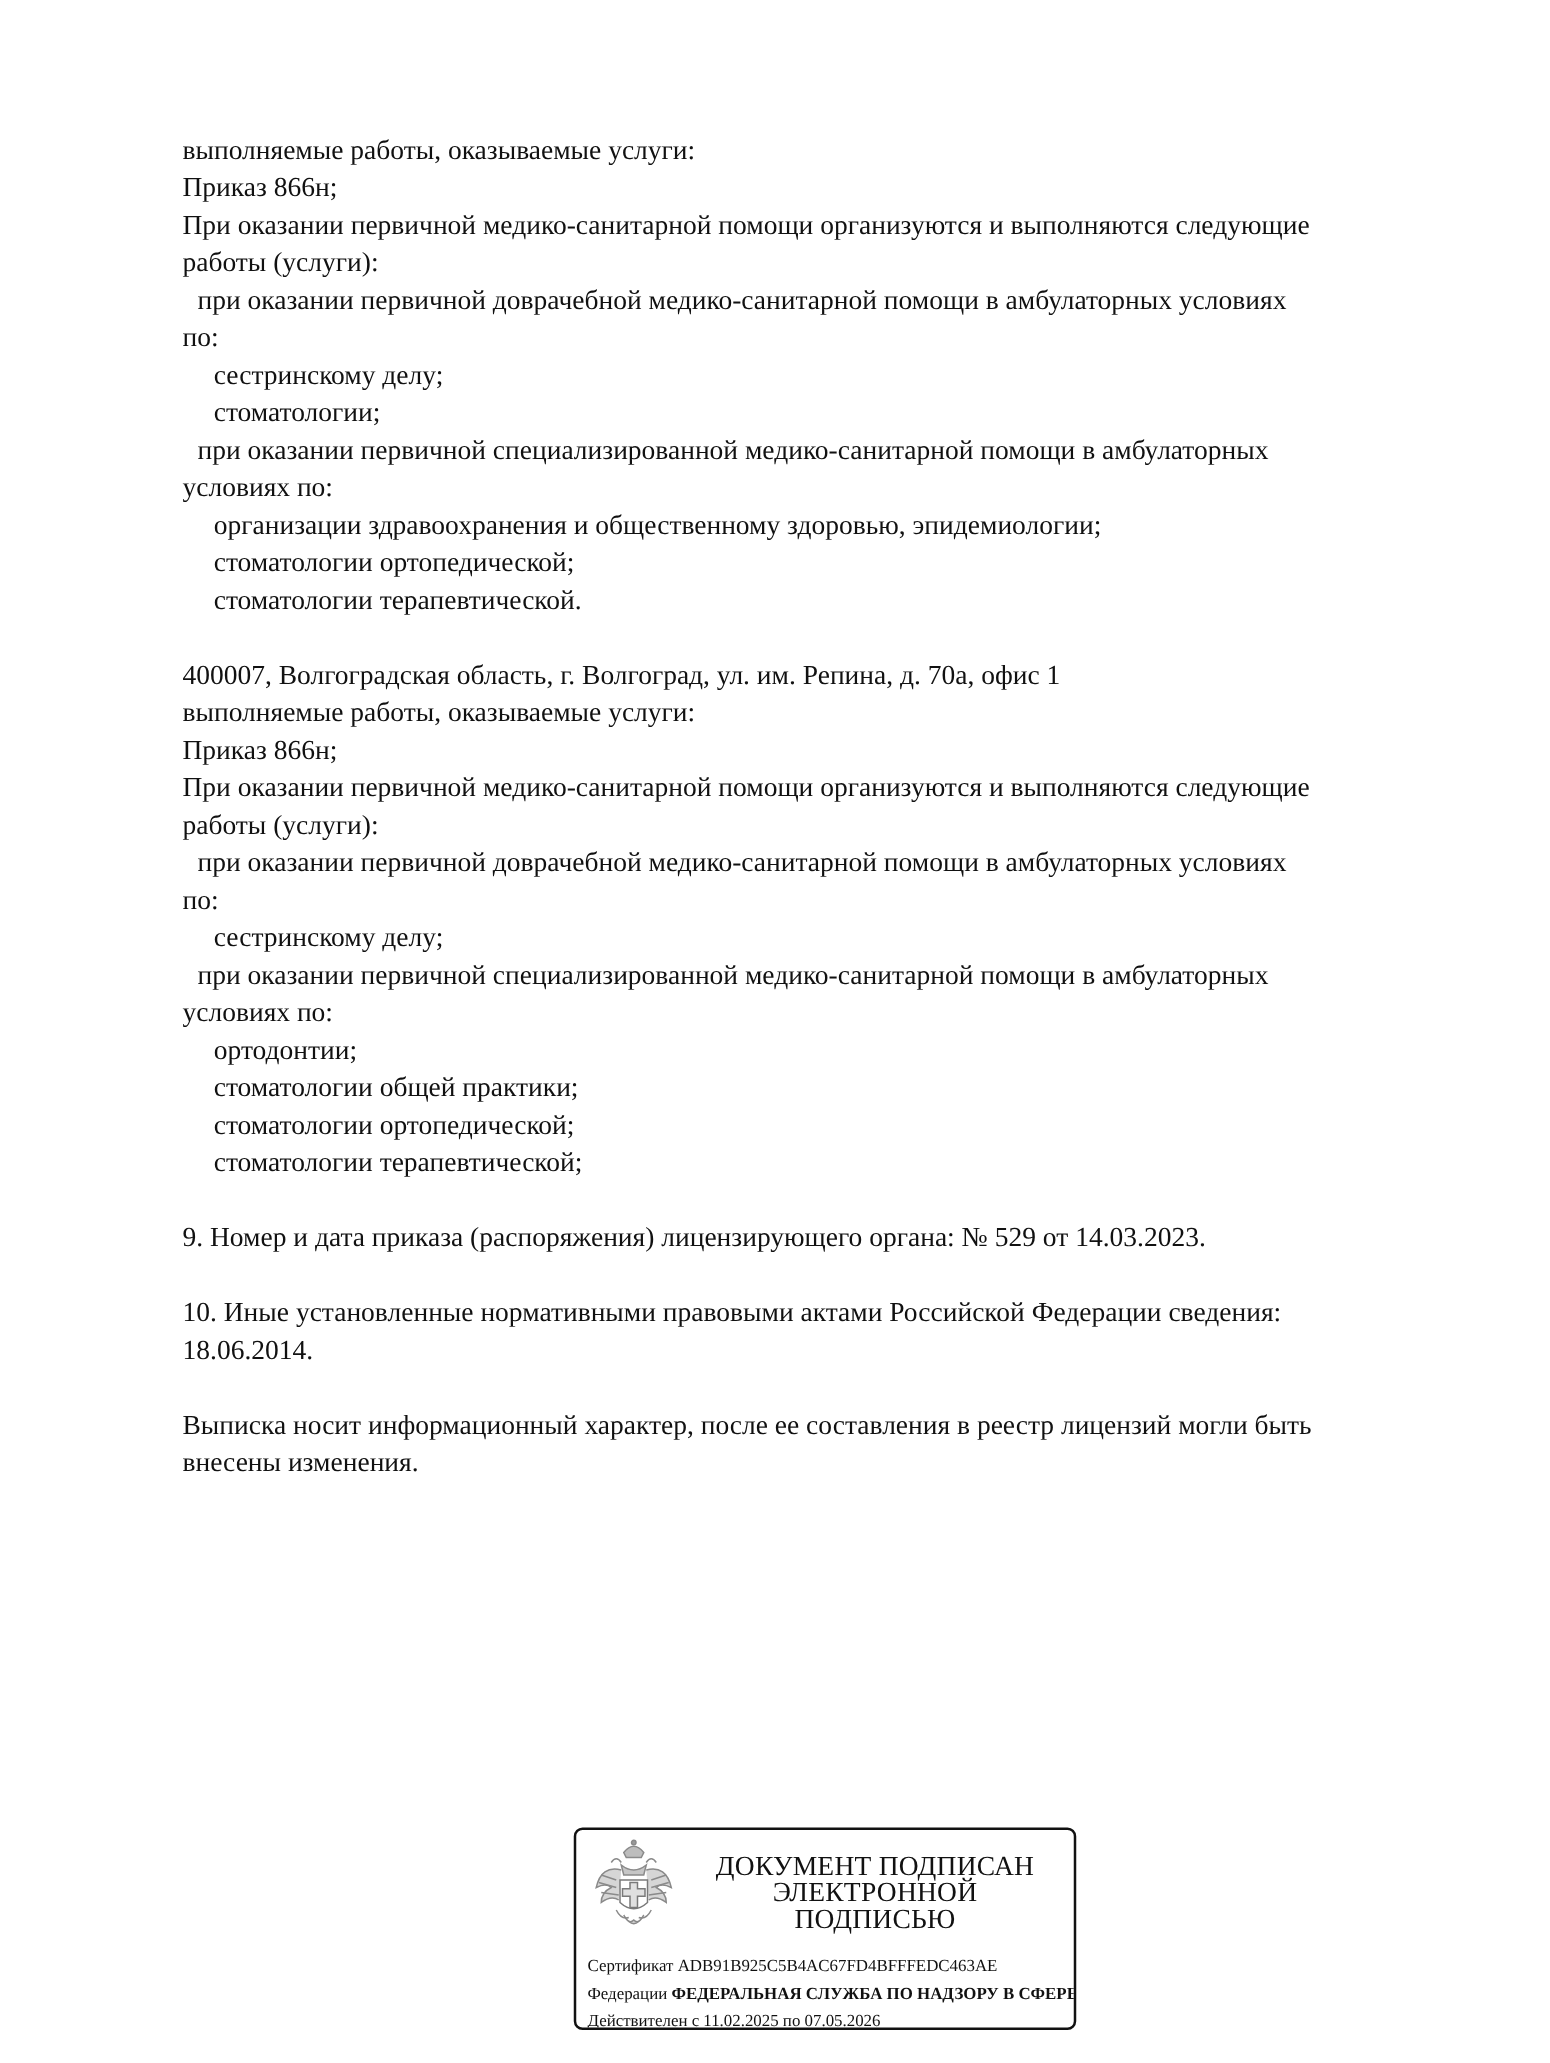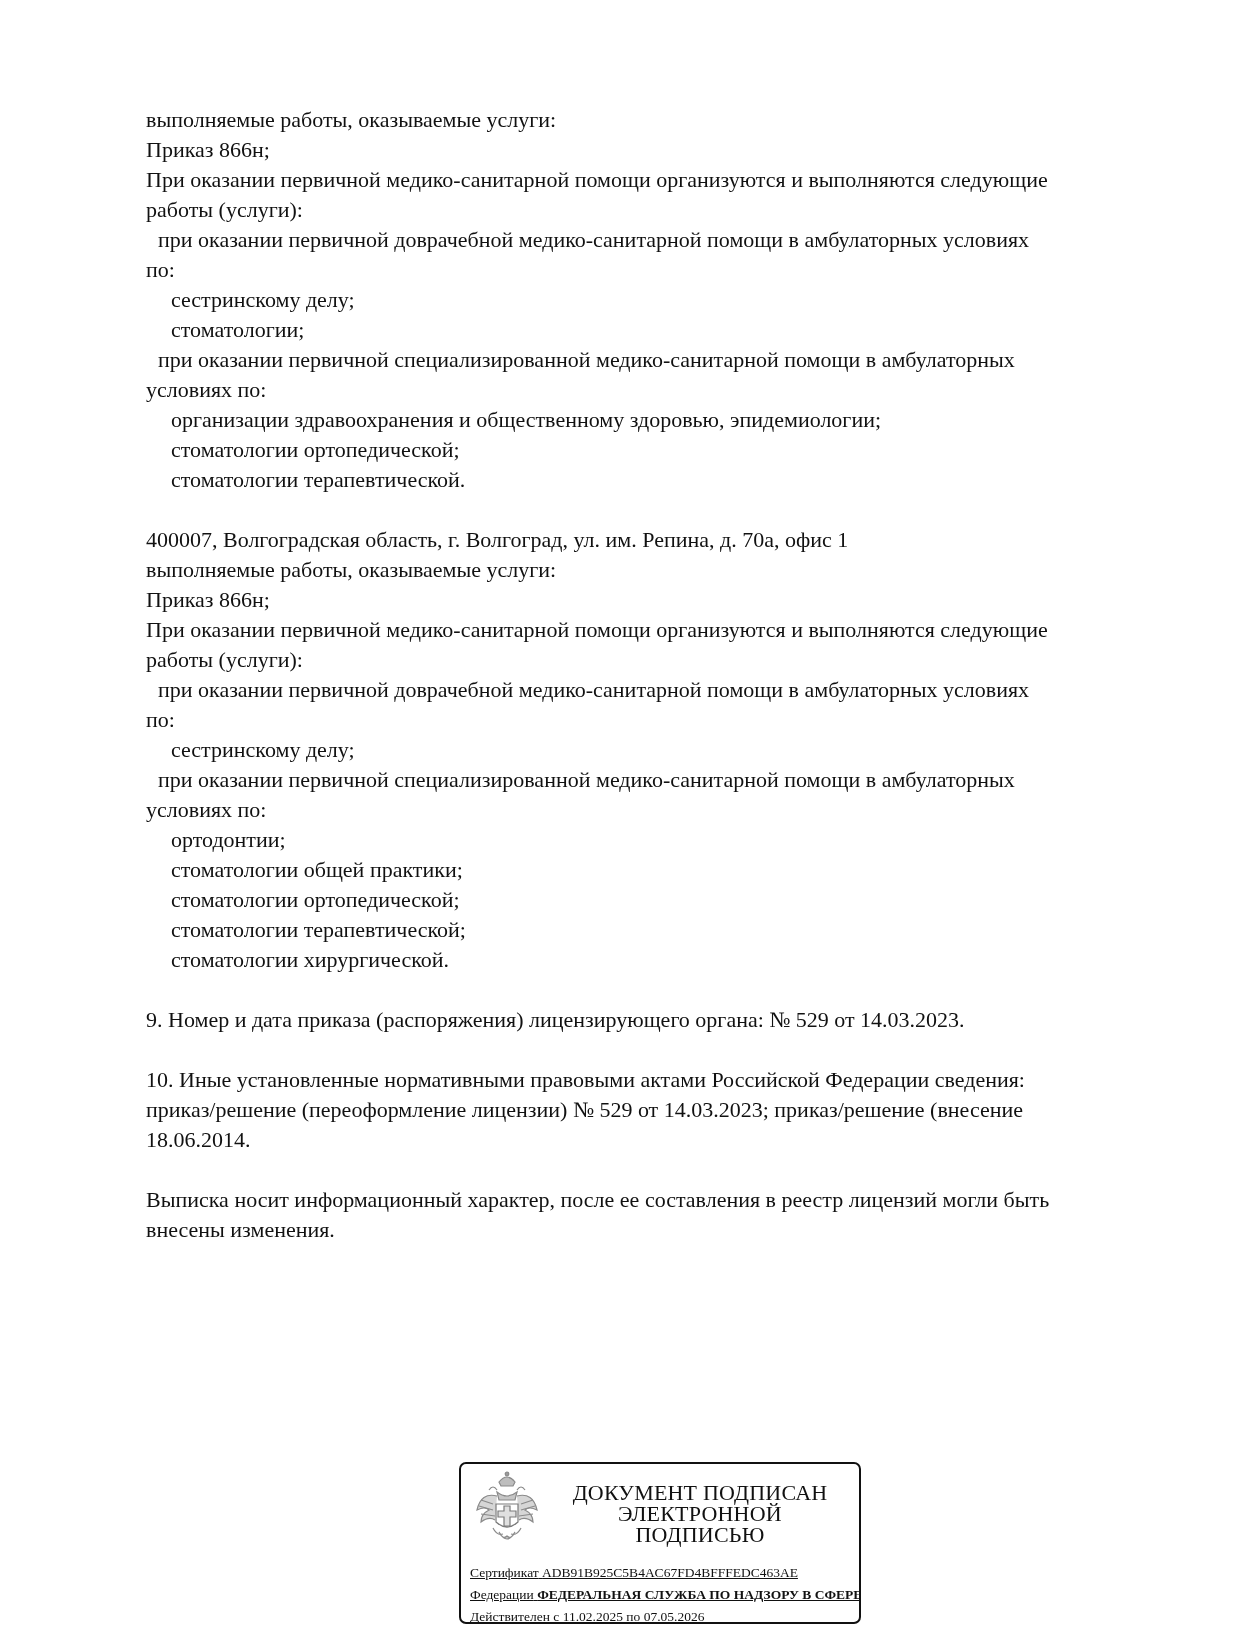--- a/index.html
+++ b/index.html
@@ -20,21 +20,20 @@
     box-sizing: border-box;
   }
   .emblem { position: absolute; left: 14px; top: 6px; width: 64px; height: 78px; }
   .stamp-title {
     position: absolute; left: 90px; right: 10px; top: 18px;
     text-align: center; font-size: 22px; line-height: 21px; letter-spacing: 0.2px;
   }
   .stamp-info {
     position: absolute; left: 9px; top: 98px; font-size: 13.5px; line-height: 22px;
     white-space: nowrap;
-    text-decoration: underline;
   }
   .stamp-info b { font-weight: bold; }
 </style>
 </head>
 <body>
 
 <div class="page">
 
   <div class="line">выполняемые работы, оказываемые услуги:</div>
   <div class="line">Приказ 866н;</div>
@@ -58,28 +57,26 @@
   <div class="line">работы (услуги):</div>
   <div class="line ind1">при оказании первичной доврачебной медико-санитарной помощи в амбулаторных условиях</div>
   <div class="line">по:</div>
   <div class="line ind2">сестринскому делу;</div>
   <div class="line ind1">при оказании первичной специализированной медико-санитарной помощи в амбулаторных</div>
   <div class="line">условиях по:</div>
   <div class="line ind2">ортодонтии;</div>
   <div class="line ind2">стоматологии общей практики;</div>
   <div class="line ind2">стоматологии ортопедической;</div>
   <div class="line ind2">стоматологии терапевтической;</div>
-  <div class="line ind2">стоматологии хирургической.</div>
   <div class="blank"></div>
 
   <div class="line">9. Номер и дата приказа (распоряжения) лицензирующего органа: № 529 от 14.03.2023.</div>
   <div class="blank"></div>
 
   <div class="line">10. Иные установленные нормативными правовыми актами Российской Федерации сведения:</div>
-  <div class="line">приказ/решение (переоформление лицензии) № 529 от 14.03.2023; приказ/решение (внесение</div>
   <div class="line">18.06.2014.</div>
   <div class="blank"></div>
 
   <div class="line">Выписка носит информационный характер, после ее составления в реестр лицензий могли быть</div>
   <div class="line">внесены изменения.</div>
 </div>
 
 <div class="stamp">
   <div class="emblem">
     <svg width="64" height="78" viewBox="0 0 64 78">

